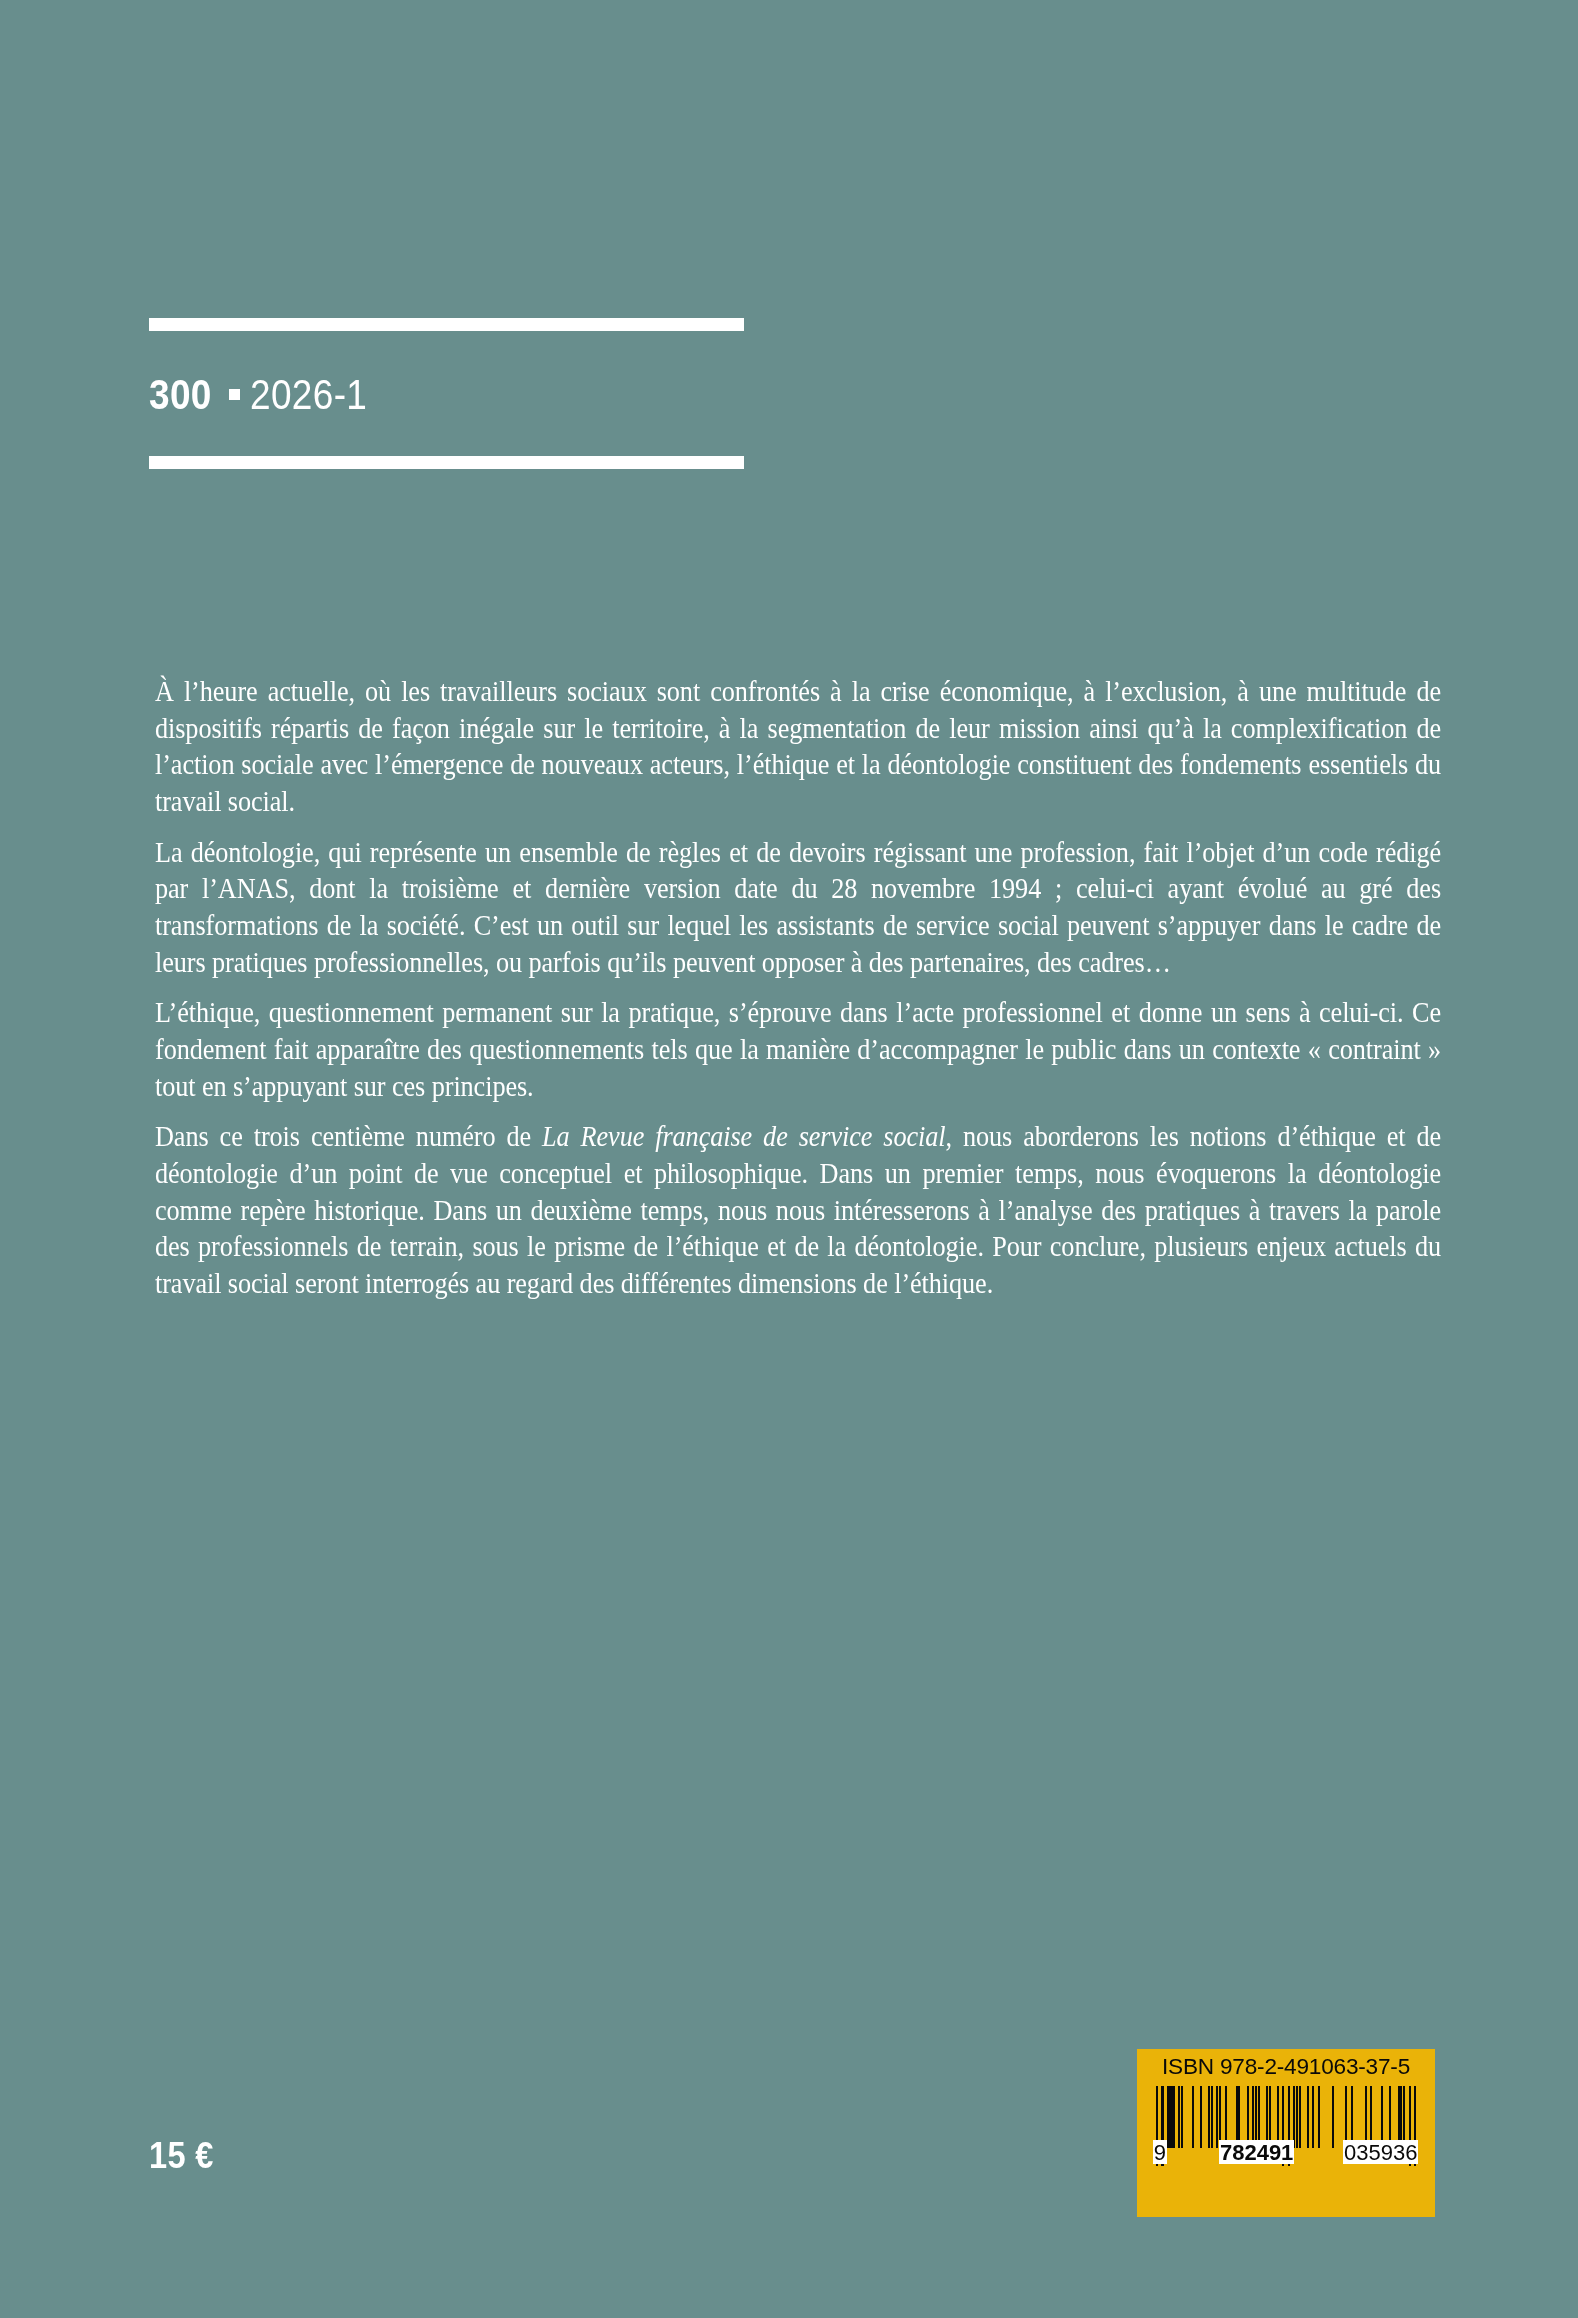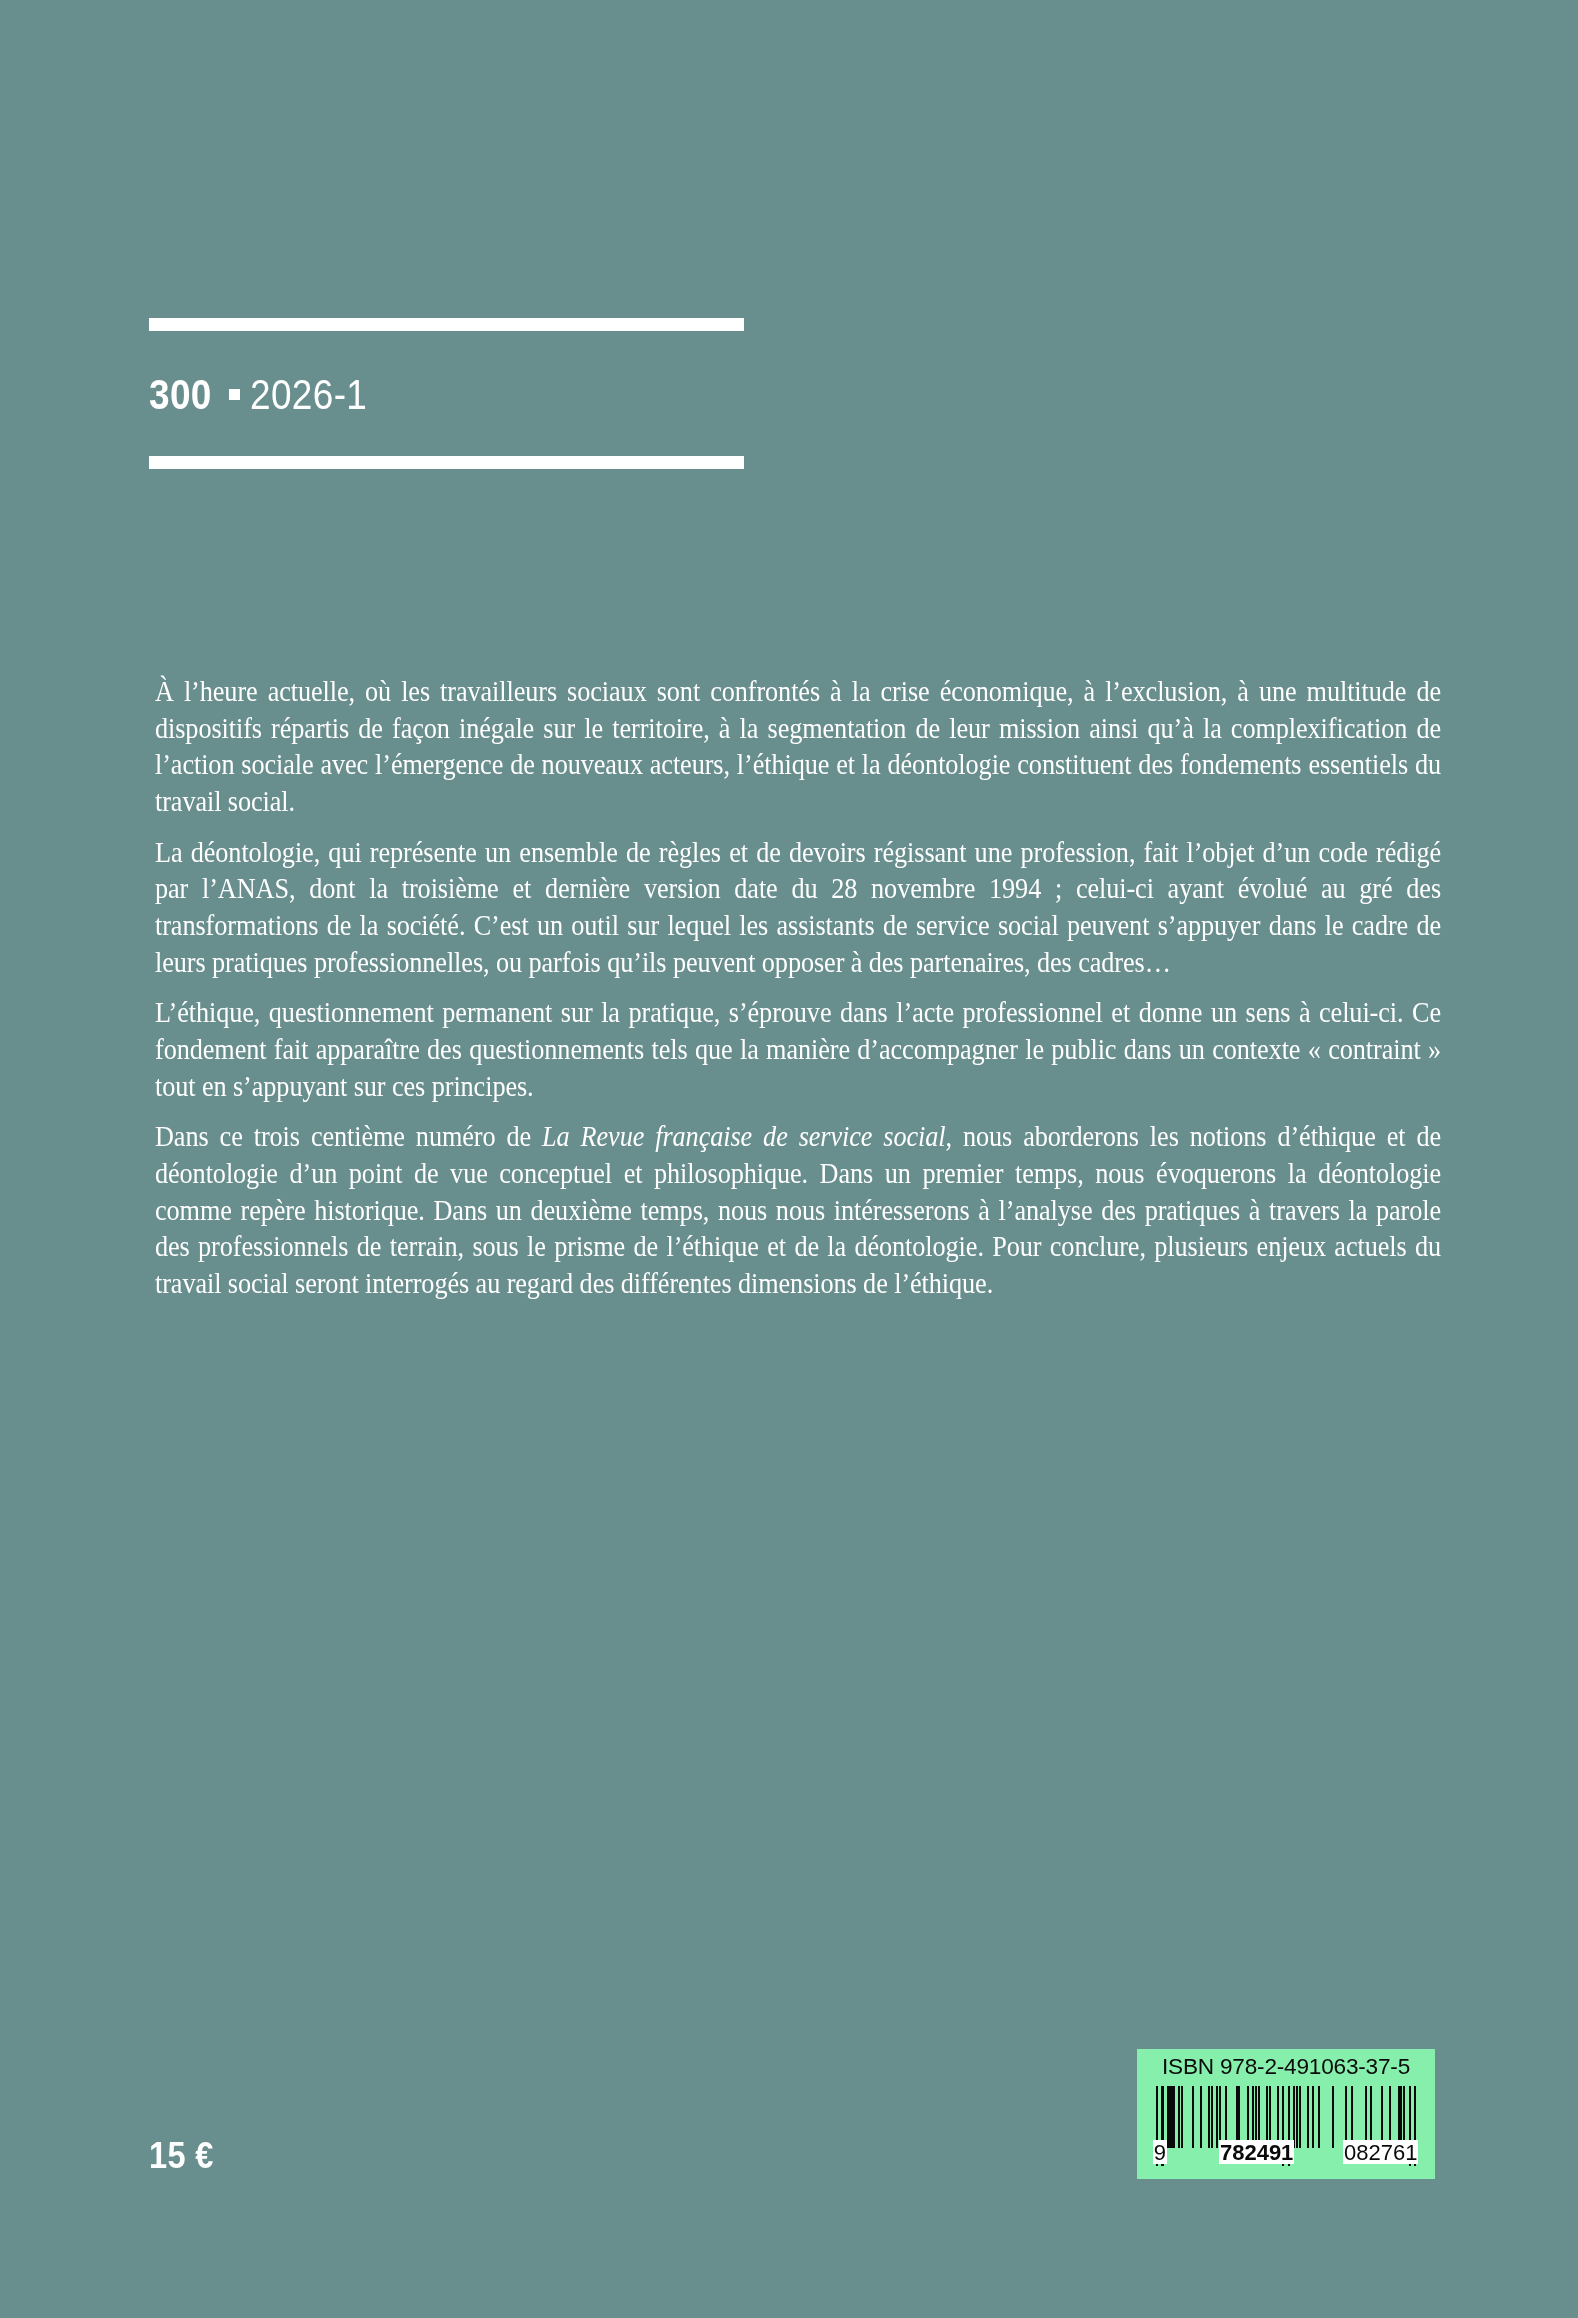--- a/index.html
+++ b/index.html
@@ -163,22 +163,22 @@
     transform-origin: left center;
     white-space: nowrap;
   }
 
   
   .barcode-box {
     position: absolute;
     left: 1137px;
     top: 2049px;
     width: 298px;
-    height: 130px;
-    background: #86efac;
+    height: 168px;
+    background: #eab308;
     box-sizing: border-box;
     padding: 5.9px 0 0 0;
     overflow: hidden;
   }
   .barcode-isbn {
     font-family: "Liberation Sans", sans-serif;
     font-weight: 400;
     font-size: 22.6px;
     color: #0a0a0a;
     text-align: center;
@@ -283,19 +283,19 @@
         <div class="bar" style="left: 25px; width: 2.6px; height: 62px;"></div>
         <div class="bar" style="left: 22px; width: 2.6px; height: 62px;"></div>
         <div class="bar" style="left: 16.5px; width: 2.6px; height: 62px;"></div>
         <div class="bar" style="left: 13.7px; width: 2.6px; height: 62px;"></div>
         <div class="bar" style="left: 11px; width: 2.6px; height: 62px;"></div>
         <div class="bar" style="left: 5.5px; width: 2.6px; height: 80px;"></div>
         <div class="bar" style="left: 0px; width: 2.6px; height: 80px;"></div>
       <div class="barcode-digits">
         <span class="bd-left">9</span>
         <span class="bd-mid">782491</span>
-        <span class="bd-right">082761</span>
+        <span class="bd-right">035936</span>
       </div>
     </div>
   </div>
 
 </div>
 
 
 </body></html>

